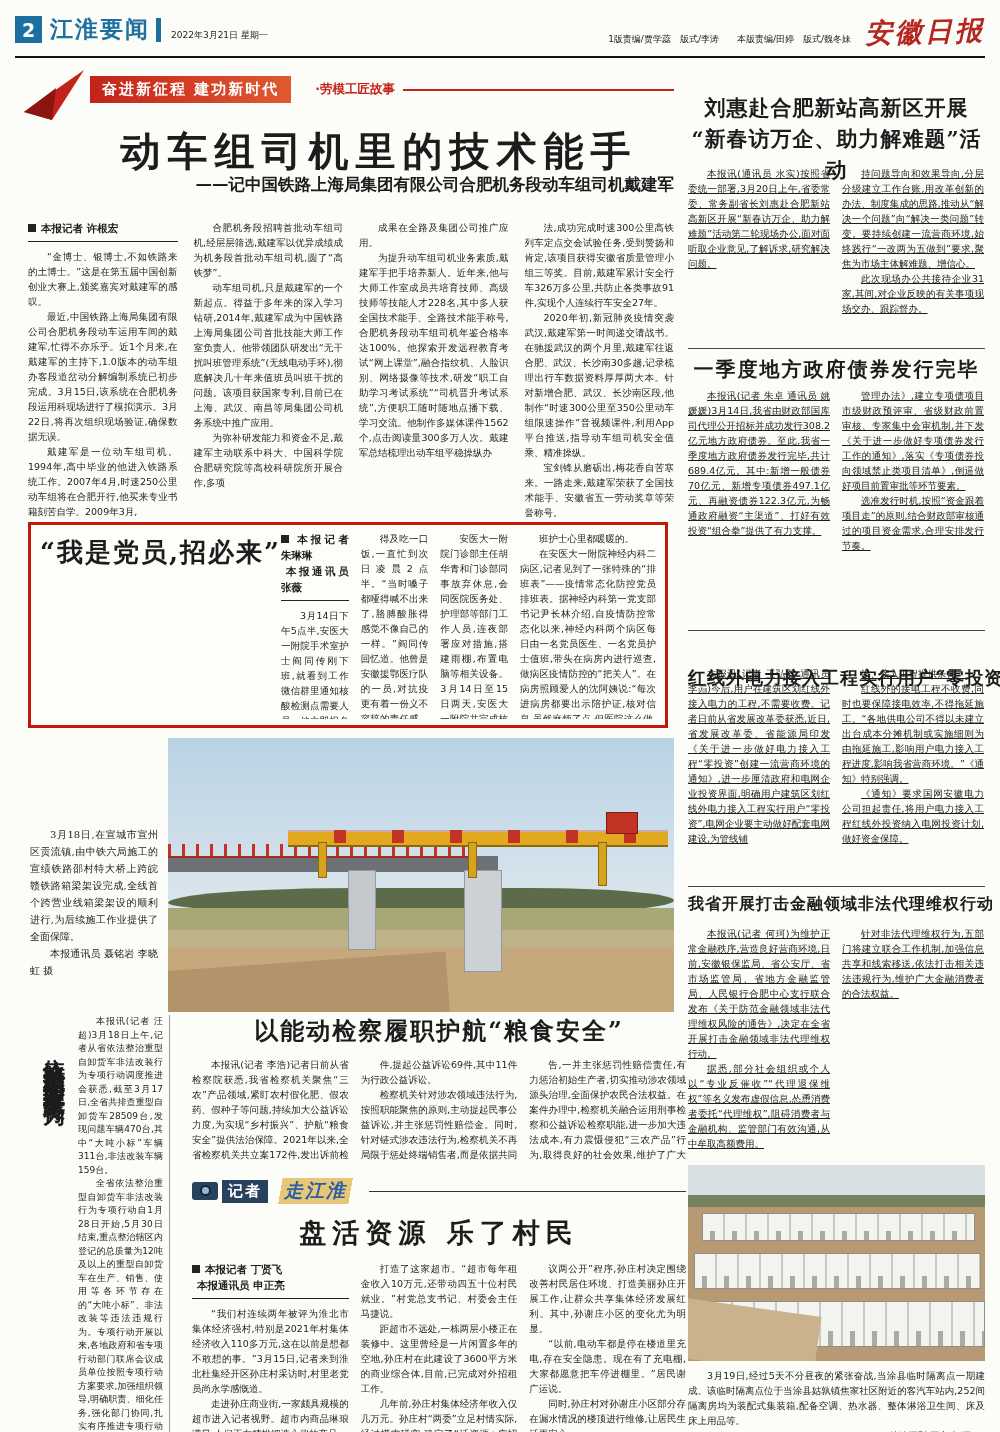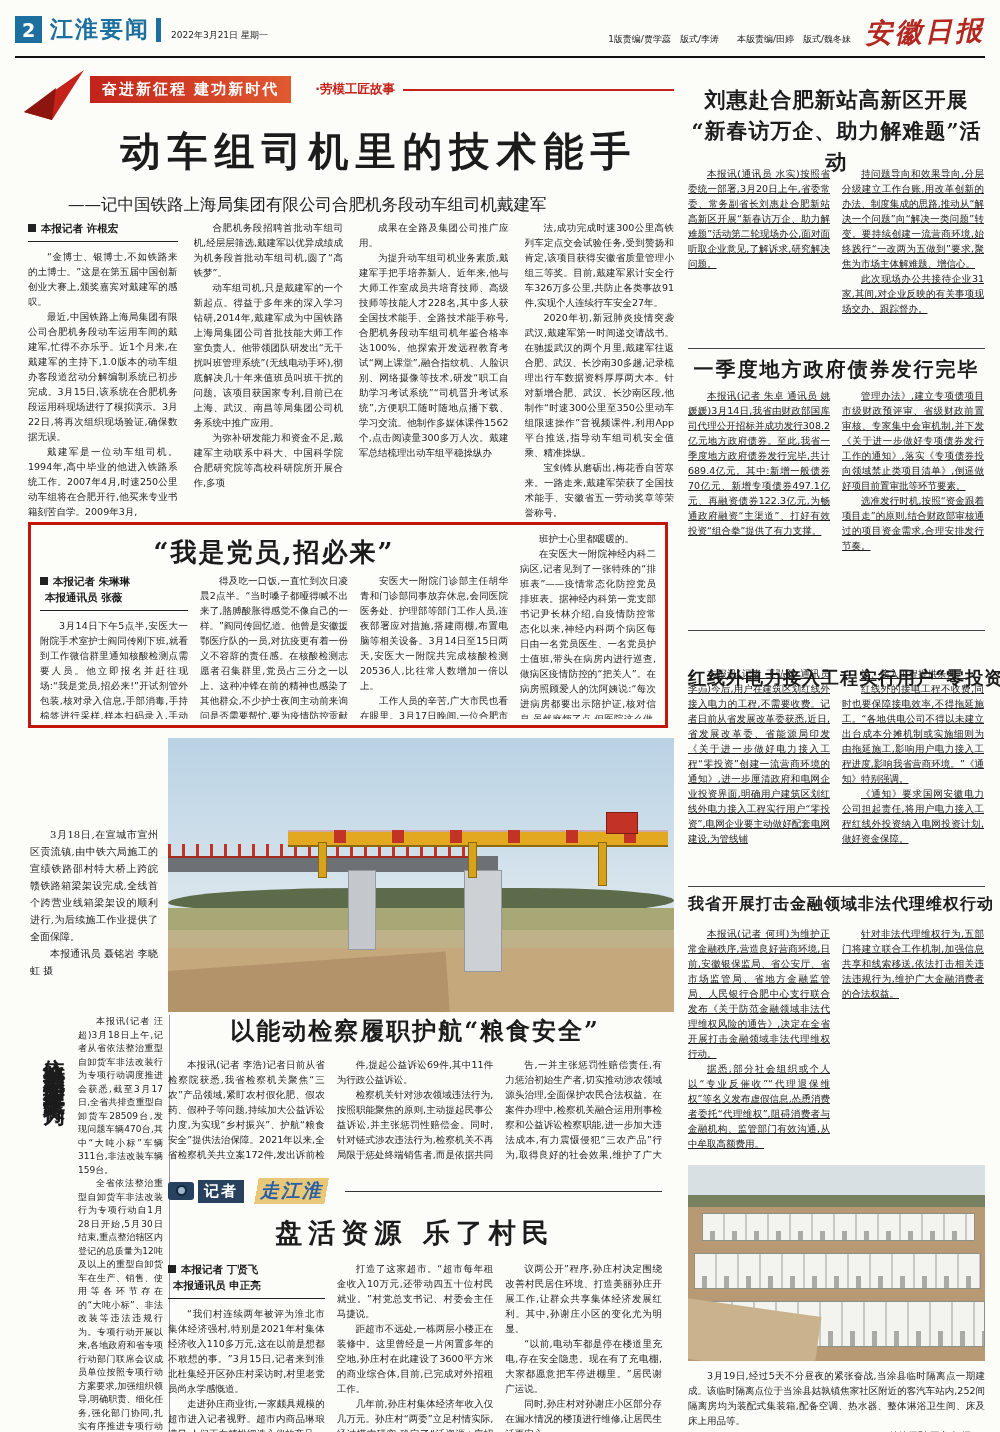--- a/index.html
+++ b/index.html
@@ -33,28 +33,28 @@
   
   .lead{position:absolute;left:28px;top:70px;width:646px;height:450px;}
   .flag{position:absolute;left:-6px;top:-2px;}
   .banner-row{position:absolute;left:62px;top:6px;right:0;display:flex;align-items:center;}
   .banner{background:linear-gradient(90deg,#c3231a,#e05a31);color:#fff;font-weight:bold;
           font-size:15px;padding:4px 12px;letter-spacing:2px;white-space:nowrap;}
   .banner-sub{color:#c3231a;font-weight:bold;font-size:12.5px;margin-left:24px;white-space:nowrap;}
   .banner-line{flex:1;height:2px;background:#c3231a;margin-left:8px;}
   .lead-hl{position:absolute;left:60px;right:4px;top:54px;text-align:center;font-weight:bold;
            font-size:40px;letter-spacing:7px;}
-  .lead-sub{position:absolute;left:40px;right:0;top:124px;text-align:left;font-weight:normal;font-size:16.5px;}
+  .lead-sub{position:absolute;left:40px;right:0;top:104px;text-align:right;font-weight:bold;font-size:16.5px;}
   .lead-cols{position:absolute;left:0;right:0;top:150px;bottom:0;display:flex;gap:16px;}
   .lead-cols .col{width:152px;}
 
   
   .redbox{position:absolute;left:28px;top:522px;width:640px;height:206px;border:3px solid #c4170c;
           background:#fdfdfa;padding:6px 9px;box-sizing:border-box;display:flex;gap:12px;}
-  .rb-left{width:468px;display:flex;flex-direction:column;}
+  .rb-left{width:468px;display:flex;}
   .rb-hl{text-align:center;font-weight:bold;font-size:26px;letter-spacing:2px;height:42px;line-height:42px;}
   .rb-cols{display:flex;gap:12px;flex:1;overflow:hidden;}
   .rb-cols .col{width:148px;}
   .rb-right{width:148px;}
 
   
   .band{position:absolute;left:28px;top:738px;width:646px;height:274px;display:flex;}
   .cap-col{width:140px;padding:88px 10px 0 2px;box-sizing:border-box;font-size:10px;line-height:17px;
            text-align:justify;font-family:"DejaVu Serif","Liberation Serif",serif;}
   .cap-col p{margin:0;text-indent:2em;}
@@ -79,21 +79,21 @@
   .pier2{position:absolute;left:180px;top:132px;width:26px;height:78px;background:#c4c8cc;border:1px solid #94999e;}
 
   
   .truck{position:absolute;left:28px;top:1015px;width:142px;height:417px;overflow:hidden;
          border-right:1px solid #999;padding-right:6px;box-sizing:border-box;}
   .truck-hl{float:left;writing-mode:vertical-rl;text-orientation:upright;font-weight:bold;font-size:22px;
             letter-spacing:3px;height:318px;width:42px;margin:26px 8px 6px 0;}
   .truck .col{font-size:9px;line-height:13.5px;}
 
   
-  .midbot{position:absolute;left:168px;top:1015px;width:494px;height:417px;}
+  .midbot{position:absolute;left:192px;top:1015px;width:494px;height:417px;}
   .proc-hl{text-align:center;font-weight:bold;font-size:24px;letter-spacing:2px;}
   .proc-cols{display:flex;gap:12px;margin-top:10px;height:108px;}
   .proc-cols .col{width:157px;}
   .badge-row{display:flex;align-items:center;margin-top:10px;height:32px;}
   .badge{display:flex;align-items:center;}
   .cam{width:26px;height:18px;background:#27415f;border-radius:3px;position:relative;margin-right:4px;}
   .cam:after{content:"";position:absolute;left:8px;top:3px;width:11px;height:11px;border-radius:50%;
              background:#9fb6cc;border:2px solid #13273d;box-sizing:border-box;}
   .badge-jz{background:#27415f;color:#fff;font-weight:bold;font-size:15px;padding:2px 6px;letter-spacing:2px;}
   .badge-zjh{color:#2b5fa5;font-weight:bold;font-style:italic;font-size:19px;margin-left:6px;letter-spacing:2px;
@@ -279,21 +279,21 @@
         <p>议两公开”程序,孙庄村决定围绕改善村民居住环境、打造美丽孙庄开展工作,让群众共享集体经济发展红利。其中,孙谢庄小区的变化尤为明显。</p>
         <p>“以前,电动车都是停在楼道里充电,存在安全隐患。现在有了充电棚,大家都愿意把车停进棚里。”居民谢广运说。</p>
         <p>同时,孙庄村对孙谢庄小区部分存在漏水情况的楼顶进行维修,让居民生活更安心。</p>
 
       </div>
     </div>
   </section>
 
   <aside class="rcol">
 
-    <div class="r-hl2 serif" style="top:4px;">
+    <div class="r-hl2 serif" style="top:12px;">
       <div>刘惠赴合肥新站高新区开展</div>
       <div>“新春访万企、助力解难题”活动</div>
     </div>
     <div class="r-cols" style="top:86px;height:176px;">
       <div class="col">
           <p>本报讯(通讯员 水实)按照省委统一部署,3月20日上午,省委常委、常务副省长刘惠赴合肥新站高新区开展“新春访万企、助力解难题”活动第二轮现场办公,面对面听取企业意见,了解诉求,研究解决问题。</p>
         </div>
       <div class="col">
         <p>持问题导向和效果导向,分层分级建立工作台账,用改革创新的办法、制度集成的思路,推动从“解决一个问题”向“解决一类问题”转变。要持续创建一流营商环境,始终践行“一改两为五做到”要求,聚焦为市场主体解难题、增信心。</p>
         <p>此次现场办公共接待企业31家,其间,对企业反映的有关事项现场交办、跟踪督办。</p>

